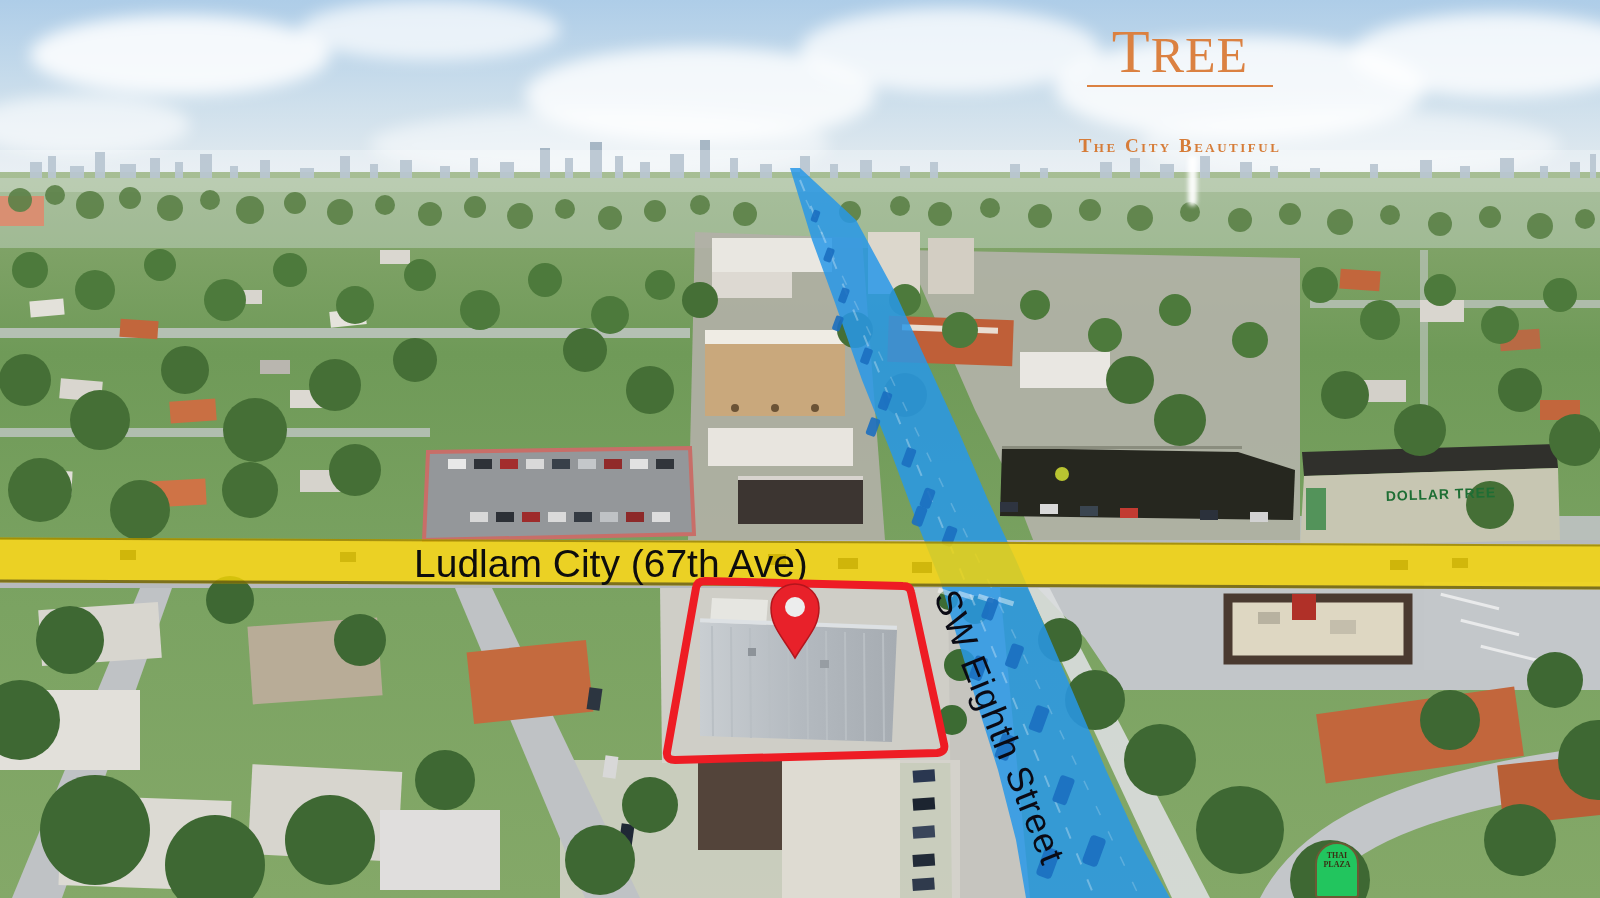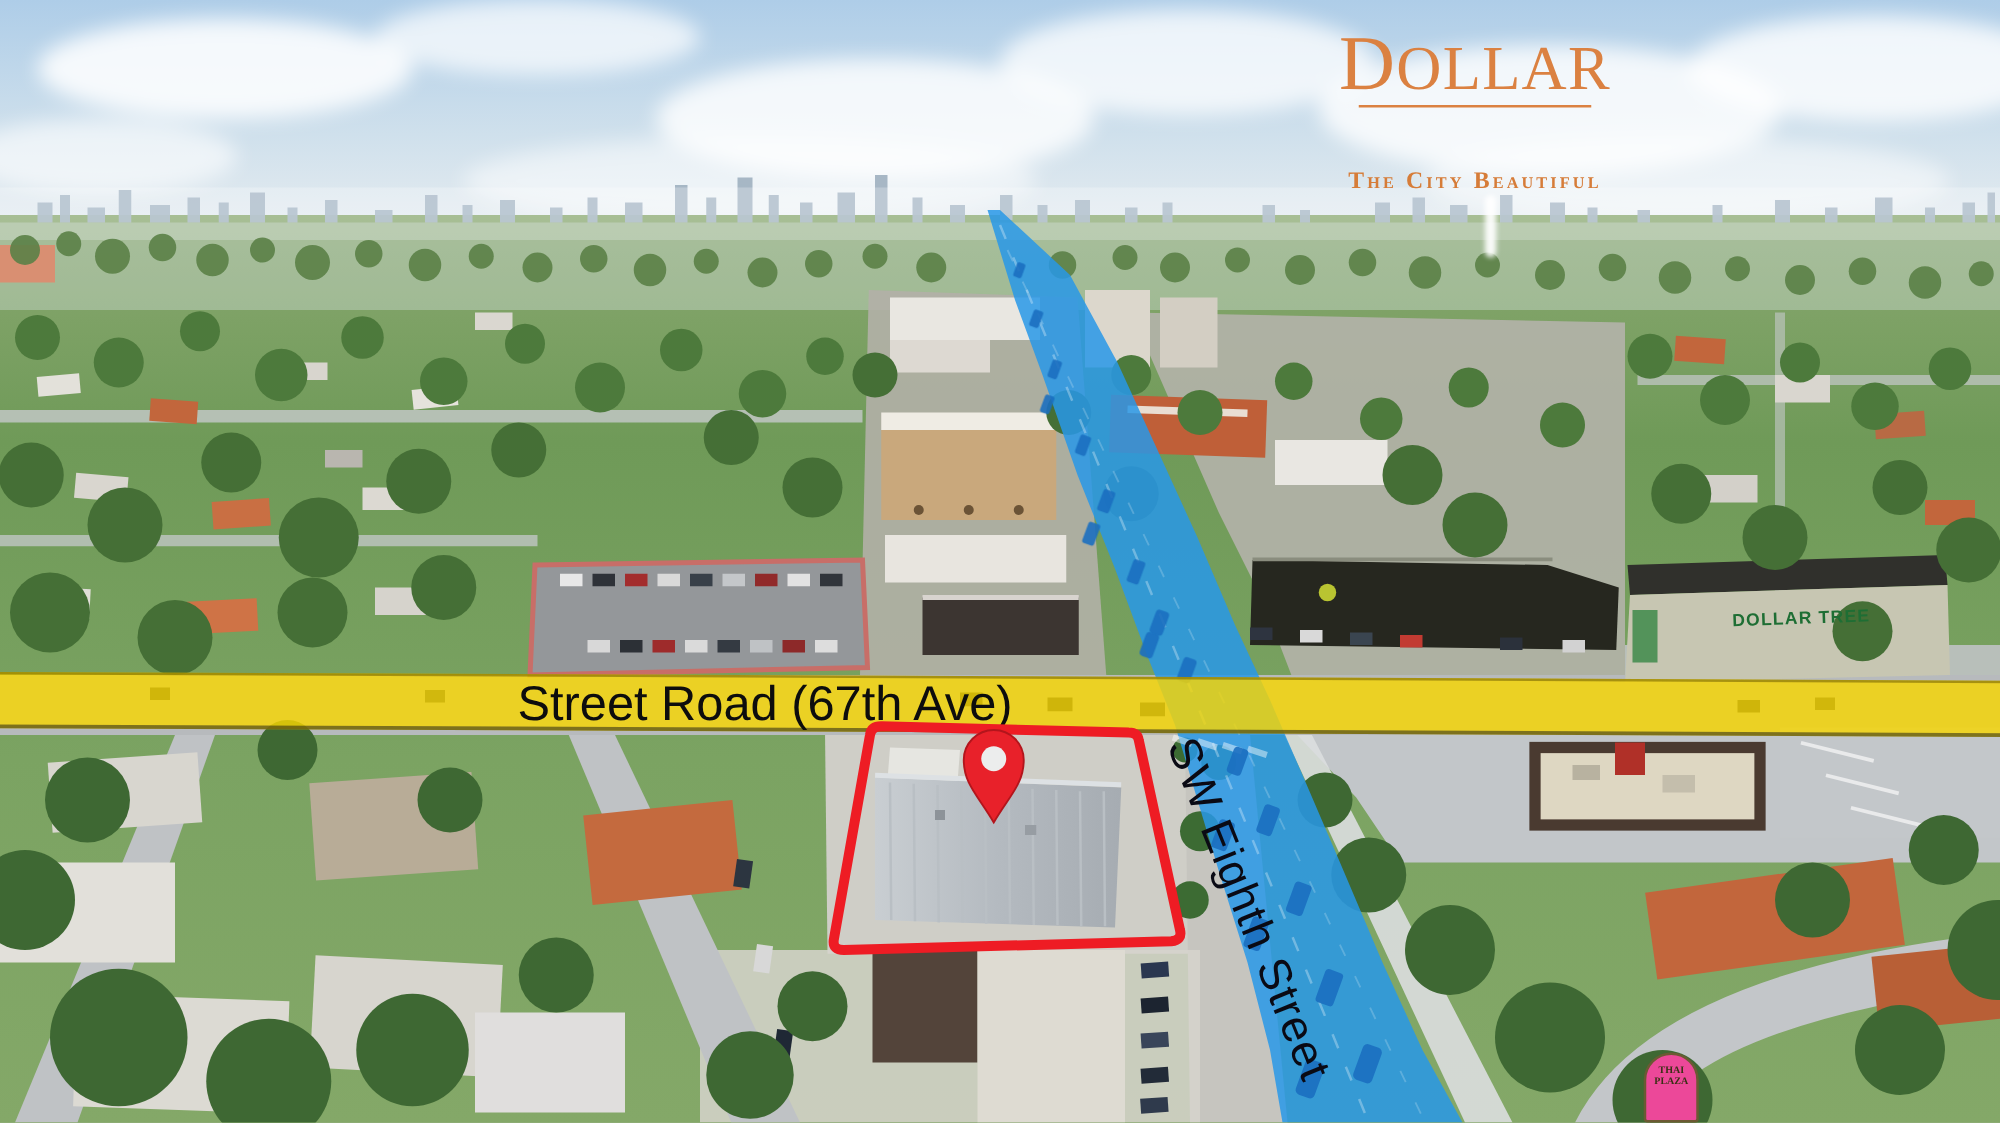--- a/index.html
+++ b/index.html
@@ -33,21 +33,21 @@
   .streak{position:absolute;left:1188px;top:156px;width:9px;height:50px;z-index:7;
           background:rgba(255,255,255,.92);filter:blur(2px);border-radius:5px;}
 
   .watermark{position:absolute;left:4px;top:416px;z-index:8;font-size:28px;
           color:rgba(255,255,255,.52);letter-spacing:.5px;white-space:nowrap;}
 
   .dtsign{position:absolute;left:1356px;top:486px;z-index:2;width:170px;text-align:center;
           font-size:14px;font-weight:bold;color:#1e6e34;letter-spacing:1px;
           transform:rotate(-2deg);}
   .thaisign{position:absolute;left:1315px;top:842px;width:44px;height:56px;z-index:2;
-          background:#ec4899;border:2px solid #6b5a33;box-sizing:border-box;
+          background:#22c55e;border:2px solid #6b5a33;box-sizing:border-box;
           border-radius:22px 22px 3px 3px;text-align:center;
           font-family:"Liberation Serif",serif;font-weight:bold;font-size:8px;
           line-height:9px;color:#3a3014;padding-top:7px;}
 </style>
 </head>
 <body>
 
 <div class="canvas">
 
 <svg class="base" width="1600" height="898" viewBox="0 0 1600 898">
@@ -434,34 +434,34 @@
       <rect x="998" y="734" width="14" height="26" rx="3" transform="rotate(20 1005 747)"></rect>
       <rect x="1056" y="776" width="15" height="28" rx="3" transform="rotate(20 1063 790)"></rect>
       <rect x="1086" y="836" width="16" height="30" rx="4" transform="rotate(20 1094 851)"></rect>
       <rect x="1040" y="848" width="16" height="30" rx="4" transform="rotate(20 1048 863)"></rect>
     </g>
   </g>
 </svg>
 
 <div class="band"></div>
 
-<div class="road-label-h">Street Road (67th Ave)</div>
+<div class="road-label-h">Ludlam City (67th Ave)</div>
 
 <div class="road-label-v">SW Eighth Street</div>
 
 <svg class="overlaysvg" width="1600" height="898" viewBox="0 0 1600 898">
   <path d="M705,581 L903,586 Q910,586 911,592 L944,744 Q946,752 937,753 L675,760 Q666,760 667,752 L696,588 Q697,581 705,581 Z" fill="none" stroke="#ee1c24" stroke-width="8" stroke-linejoin="round"></path>
   <g>
     <path d="M795,658 C782,636 771,627 771,608 A24,24 0 1 1 819,608 C819,627 808,636 795,658 Z" fill="#e8212a" stroke="#b3151c" stroke-width="1.5"></path>
     <circle cx="795" cy="607" r="10" fill="#eceded"></circle>
   </g>
 </svg>
 
 <div class="logo">
-  <div class="l1">DOLLAR</div>
+  <div class="l1">TREE</div>
   <div class="rule"></div>
   <div class="tag">The City Beautiful</div>
 </div>
 <div class="streak"></div>
 
 
 <div class="dtsign">DOLLAR TREE</div>
 <div class="thaisign">THAI PLAZA</div>
 
 </div>

